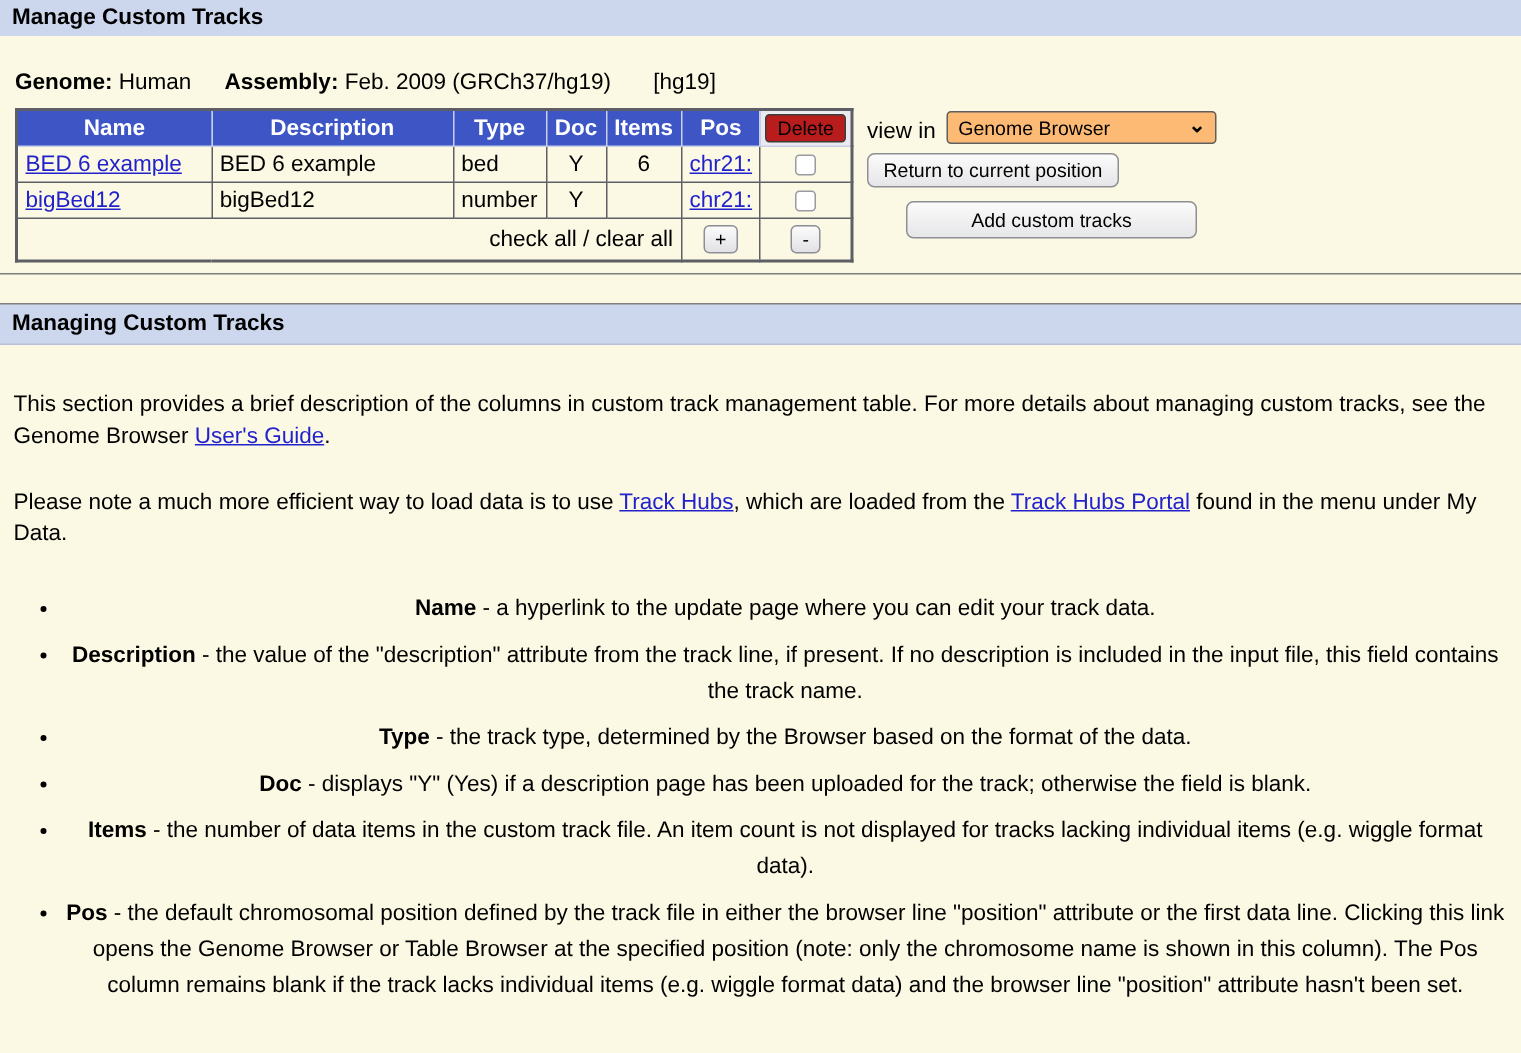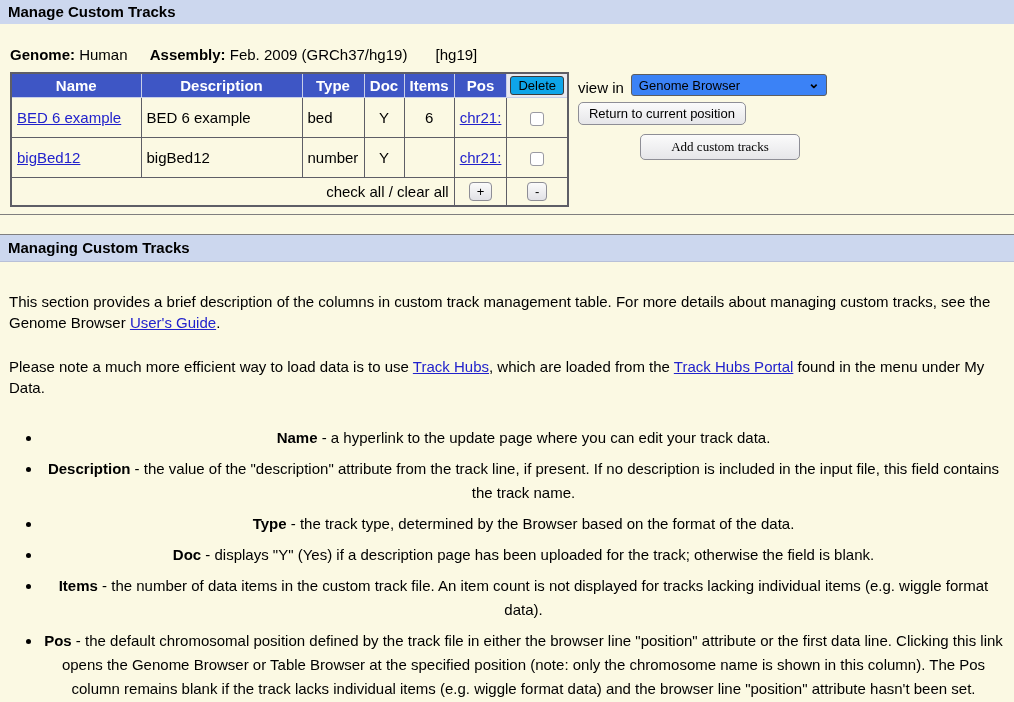--- a/index.html
+++ b/index.html
@@ -43,21 +43,21 @@
     padding:2px 5px;
   }
   table.tracks th.delete-h {
     background:#e9e9ef;
     padding:2px 3px;
   }
   table.tracks td {
     border:1px solid #5e5e66;
     padding:2px 5px;
     vertical-align:middle;
-    height:40px;
+    height:24px;
   }
   .col-name   { width:130px; }
   .col-desc   { width:161px; }
   .col-type   { width:62px; }
   .col-doc    { width:40px; }
   .col-items  { width:43px; }
   .col-pos    { width:52px; }
   .col-del    { width:53px; }
   td.c { text-align:center; }
   a { color:#2222cc; text-decoration:underline; cursor:pointer; }
@@ -81,42 +81,42 @@
     font-family:"Liberation Sans", sans-serif;
     font-size:13px; color:#000;
     padding:3px 10px;
     border:1px solid #8e8e96; border-radius:5px;
     background:linear-gradient(#fbfbfb,#e6e6e9);
     cursor:pointer;
   }
   .btn-delete {
     font-size:13px; padding:1px 7px;
     border:1px solid #3c3c3c; border-radius:3px;
-    background:#0ea5e9;
+    background:#b91c1c;
   }
   .btn-sm {
     font-size:13px; padding:1px 7px;
     border:1px solid #8e8e96; border-radius:4px;
     background:linear-gradient(#fbfbfb,#e2e2e6);
   }
 
   
   .controls { margin-left:9px; padding-top:2px; }
   .view-row { display:flex; align-items:flex-end; gap:7px; }
   .select {
     display:inline-flex; align-items:center; justify-content:space-between;
-    width:196px; height:22px;
+    width:180px; height:22px;
     padding:0 6px 0 7px;
     border:1px solid #5e5e5e; border-radius:3px;
-    background:#3b82f6; font-size:13px; cursor:pointer;
+    background:#fdba74; font-size:13px; cursor:pointer;
   }
   .select .chev { font-size:14px; font-weight:bold; line-height:10px; margin-top:-4px; }
   .return-row { margin-top:6px; }
   .add-row { margin-top:9px; }
-  .btn-add { width:160px; margin-left:62px; padding:4px 0; text-align:center;font-family:Liberation Serif, serif; }
+  .btn-add { width:194px; margin-left:26px; padding:4px 0; text-align:center; }
 
   
   .section2-content { padding:0 9px 0 9px; }
   .p1 { margin:29px 0 0 0; line-height:21px; }
   .p2 { margin:23px 0 0 0; line-height:21px; }
   ul.cols {
     margin:28px 0 0 12px; padding-left:21px;
   }
   ul.cols li {
     margin-bottom:7px; line-height:24px;text-align:center;

